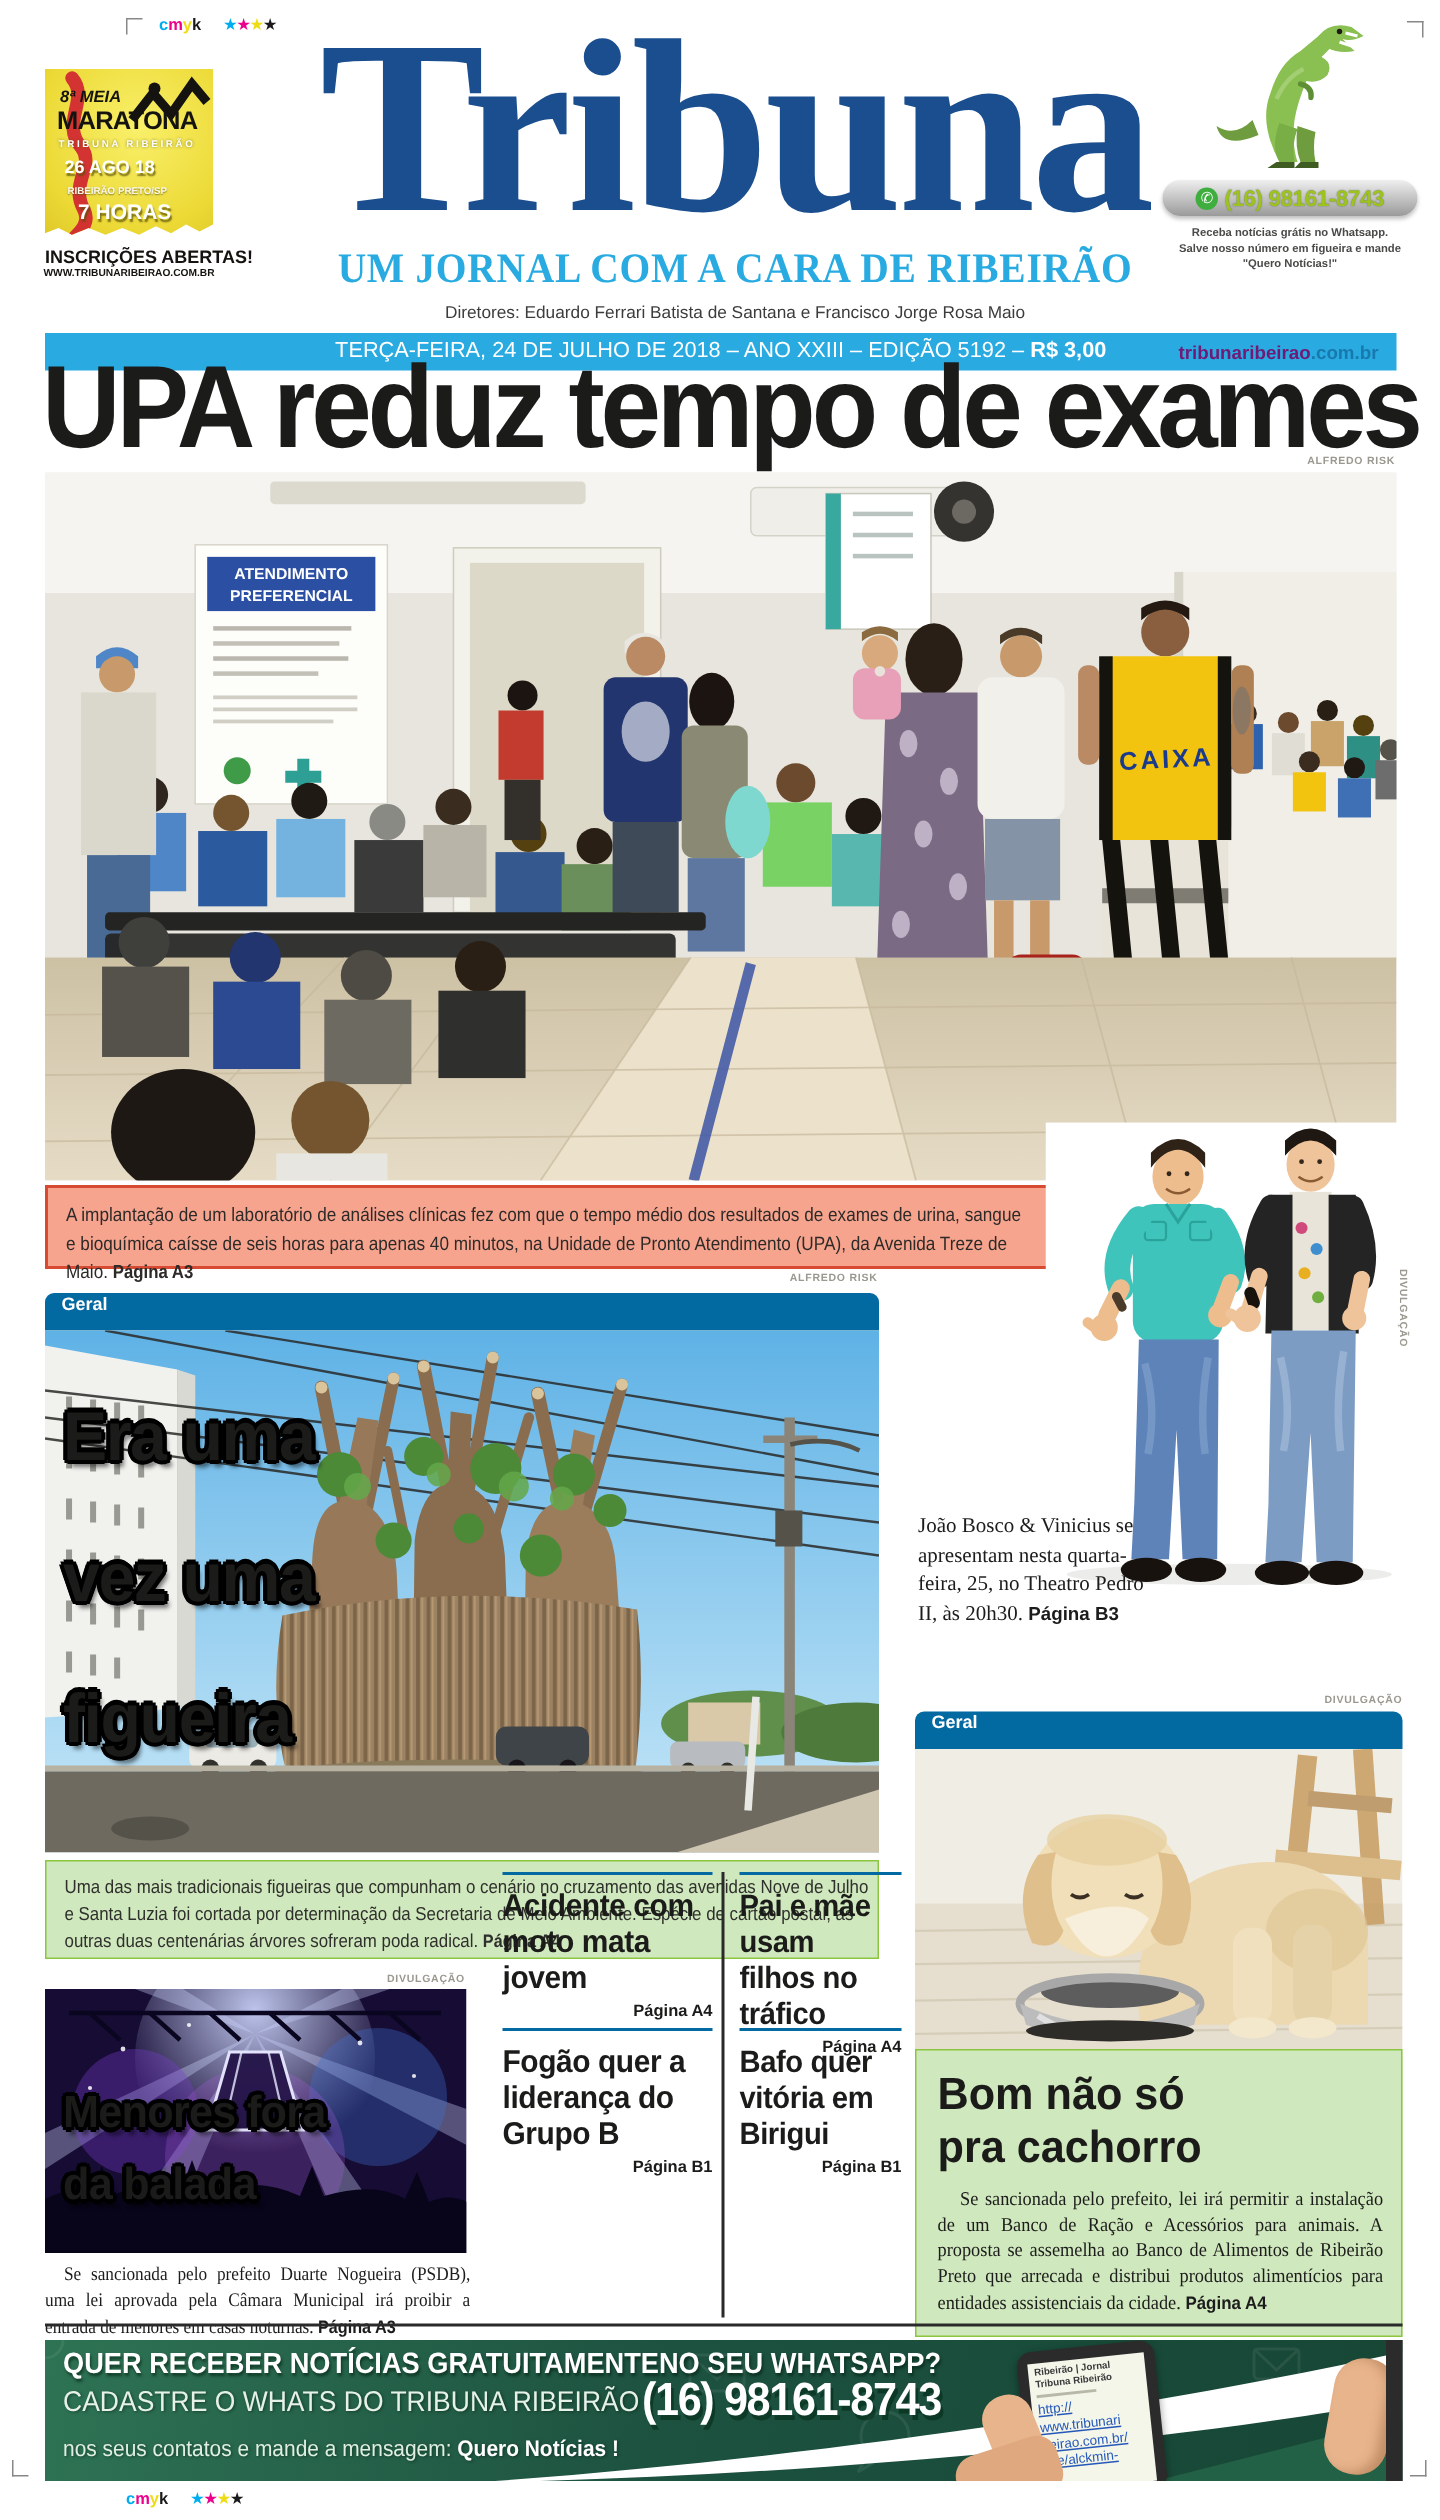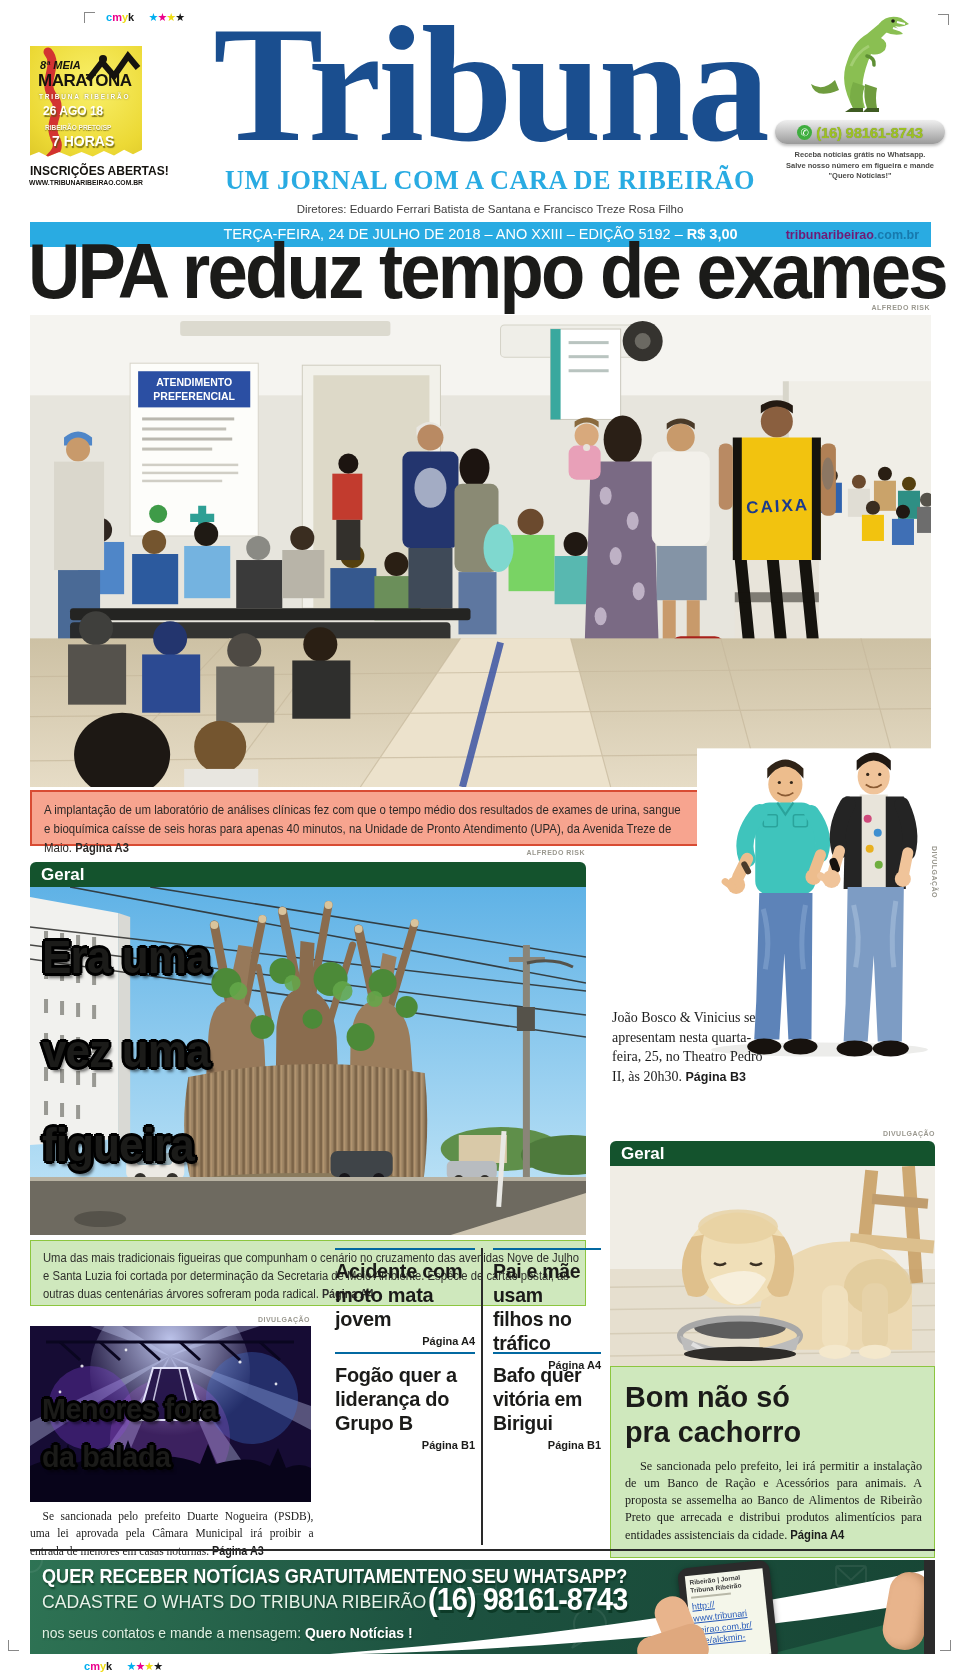--- a/index.html
+++ b/index.html
@@ -7,22 +7,22 @@
   #page{position:relative;width:960px;height:1680px;background:#fff;overflow:hidden;
         font-family:"Liberation Sans",sans-serif;color:#1d1d1b}
   .abs{position:absolute}
   .nowrap{white-space:nowrap}
   .cond{transform:scaleX(.93);transform-origin:left top;white-space:nowrap}
   .credit{font-size:7px;color:#9a988f;letter-spacing:.5px;text-align:right;font-weight:bold}
   .vcredit{font-size:7px;color:#9a988f;letter-spacing:.5px;writing-mode:vertical-rl;font-weight:bold}
   .outlined{color:#fff;font-weight:bold;
     text-shadow:-2px -2px 0 #000,2px -2px 0 #000,-2px 2px 0 #000,2px 2px 0 #000,
                  0 3px 0 #000,3px 0 0 #000,0 -3px 0 #000,-3px 0 0 #000,3px 5px 3px rgba(0,0,0,.5)}
-  .greenbar{background:#14532d;color:#fff;font-weight:bold;font-size:17px;
-            border-radius:6px 6px 0 0;display:flex;align-items:center;padding:0 11px}
+  .greenbar{background:#0369a1;color:#fff;font-weight:bold;font-size:12px;
+            border-radius:6px 6px 0 0;display:flex;align-items:flex-start;padding:0 11px}
   .caption-green{background:#cfe8bd;border:1px solid #8cc63f;color:#2f2f2c}
   .pg{font-weight:bold;font-family:"Liberation Sans",sans-serif}
   .serif{font-family:"Liberation Serif",serif;color:#1c1c1c}
   .brief{border-top:2px solid #0369a1;padding-top:9px}
   .brief-title{font-size:21px;font-weight:bold;line-height:24px;letter-spacing:-.3px;
                transform:scaleX(.95);transform-origin:left top;color:#1b1b19}
   .brief-page{font-size:11px;font-weight:bold;text-align:right;margin-top:4px;color:#1b1b19}
   .headline-xl{font-weight:bold;font-size:78px;letter-spacing:-3px;line-height:70px;
                transform:scaleX(.93);transform-origin:left top;white-space:nowrap;color:#1b1b19}
   .mini-hl{font-weight:bold;color:#1b1b19;transform:scaleX(.96);transform-origin:left top;white-space:nowrap}
@@ -57,21 +57,21 @@
       <div class="abs nowrap" style="left:15px;top:78px;font-size:6.5px;font-weight:bold;color:#fdf9ea;text-shadow:0 1px 1px rgba(90,80,10,.7)">RIBEIRÃO PRETO/SP</div>
       <div class="abs nowrap" style="left:22px;top:87px;font-size:14px;font-weight:bold;color:#fff;text-shadow:1px 2px 1px rgba(90,80,10,.75)">7 HORAS</div>
     </div>
     <div class="abs nowrap" style="left:0;top:118px;width:112px;text-align:center;font-size:12px;font-weight:bold;color:#15130f">INSCRIÇÕES ABERTAS!</div>
     <div class="abs nowrap" style="left:-4px;top:133px;width:120px;text-align:center;font-size:6.8px;font-weight:bold;color:#15130f">WWW.TRIBUNARIBEIRAO.COM.BR</div>
   </div>
 
   <div class="abs" style="left:170px;top:10px;width:640px;text-align:center">
     <div style="font-family:'Liberation Serif',serif;font-weight:bold;font-size:165px;line-height:150px;letter-spacing:-3px;color:#1a4e8f">Tribuna</div>
     <div style="font-family:'Liberation Serif',serif;font-weight:bold;font-size:28px;color:#29abe2;letter-spacing:.5px;transform:scaleX(.94);transform-origin:center top;white-space:nowrap;margin-top:4px">UM JORNAL COM A CARA DE RIBEIRÃO</div>
-    <div style="font-size:11.5px;color:#3c3c3c;margin-top:7px">Diretores: Eduardo Ferrari Batista de Santana e Francisco Treze Rosa Filho</div>
+    <div style="font-size:11.5px;color:#3c3c3c;margin-top:7px">Diretores: Eduardo Ferrari Batista de Santana e Francisco Jorge Rosa Maio</div>
   </div>
 
   <div class="abs" style="left:775px;top:12px;width:170px;height:196px">
     <svg class="abs" style="left:34px;top:0;width:104px;height:108px" viewBox="0 0 104 108">
       <path d="M30,78 Q6,88 2,72 Q14,80 26,68 Z" fill="#6f9c3e"></path>
       <path d="M44,96 Q30,70 38,50 Q44,30 58,22 L70,12 Q80,4 84,8 Q88,12 80,18 L72,26 Q80,30 76,38 Q70,44 62,42 Q56,56 54,68 Q52,84 56,96 Z" fill="#8abf52"></path>
       <path d="M70,12 Q78,2 92,6 L100,12 Q92,16 86,14 L94,22 Q84,24 76,20 Z" fill="#8abf52"></path>
       <path d="M88,10 l8,2 M84,16 l9,3" stroke="#fff" stroke-width="2"></path>
       <circle cx="84" cy="9" r="1.8" fill="#1c1c14"></circle>
       <path d="M58,44 q8,2 7,9" stroke="#5e8f34" stroke-width="3.5" fill="none" stroke-linecap="round"></path>

